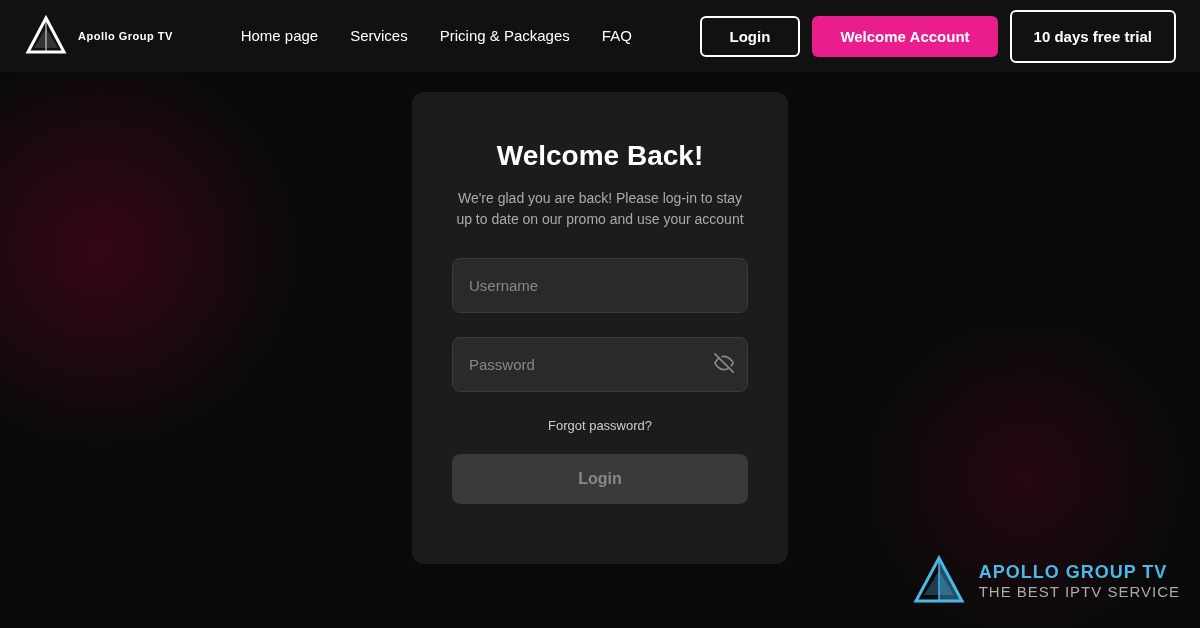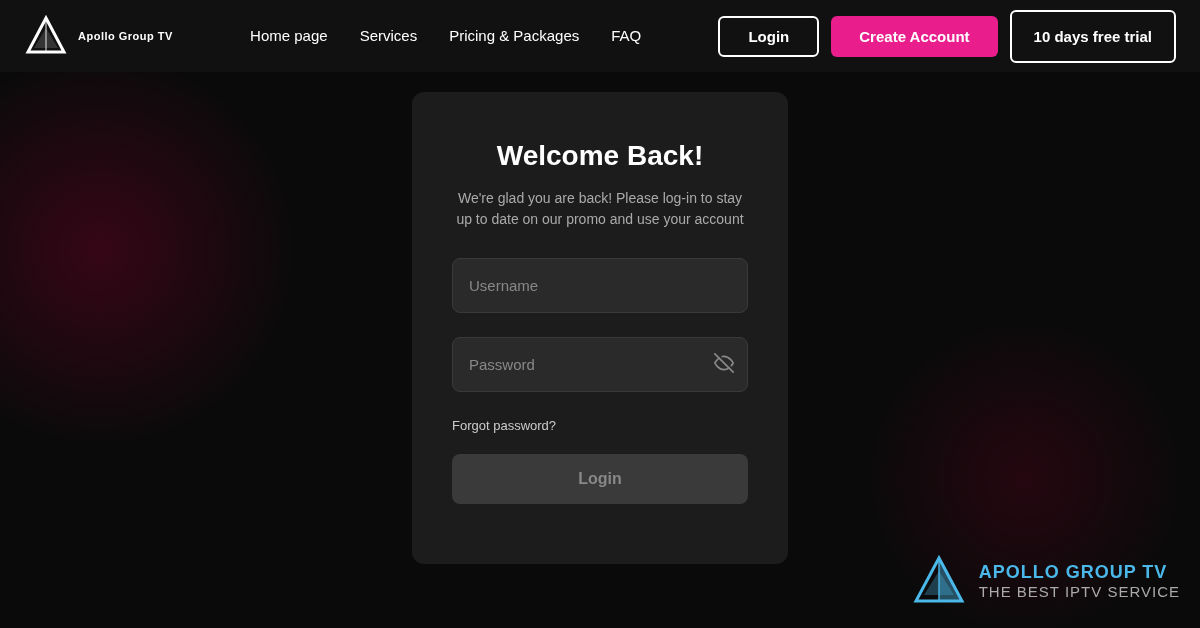--- a/index.html
+++ b/index.html
@@ -191,21 +191,21 @@
     .eye-icon {
       position: absolute;
       right: 14px;
       top: 50%;
       transform: translateY(-50%);
       cursor: pointer;
       color: #888;
     }
 
     .forgot-password {
-      text-align: left;
+      text-align: center;
       margin-top: 8px;
       margin-bottom: 20px;
     }
 
     .forgot-password a {
       color: #ccc;
       font-size: 13px;
       text-decoration: none;
     }
 
@@ -303,21 +303,21 @@
     <li>
       <a href="#">Pricing &amp; Packages</a>
     </li>
     <li>
       <a href="#">FAQ</a>
     </li>
   </ul>
 
   <div class="nav-actions">
     <button class="btn-login">Login</button>
-    <button class="btn-create">Create Account</button>
+    <button class="btn-create">Welcome Account</button>
     <button class="btn-trial">10 days free trial</button>
   </div>
 </nav>
 
 <div class="main-content">
   <div class="login-card">
     <h1 class="card-title">Welcome Back!</h1>
     <p class="card-subtitle">We're glad you are back! Please log-in to stay up to date on our promo and use your account</p>
 
     <div class="form-group">

